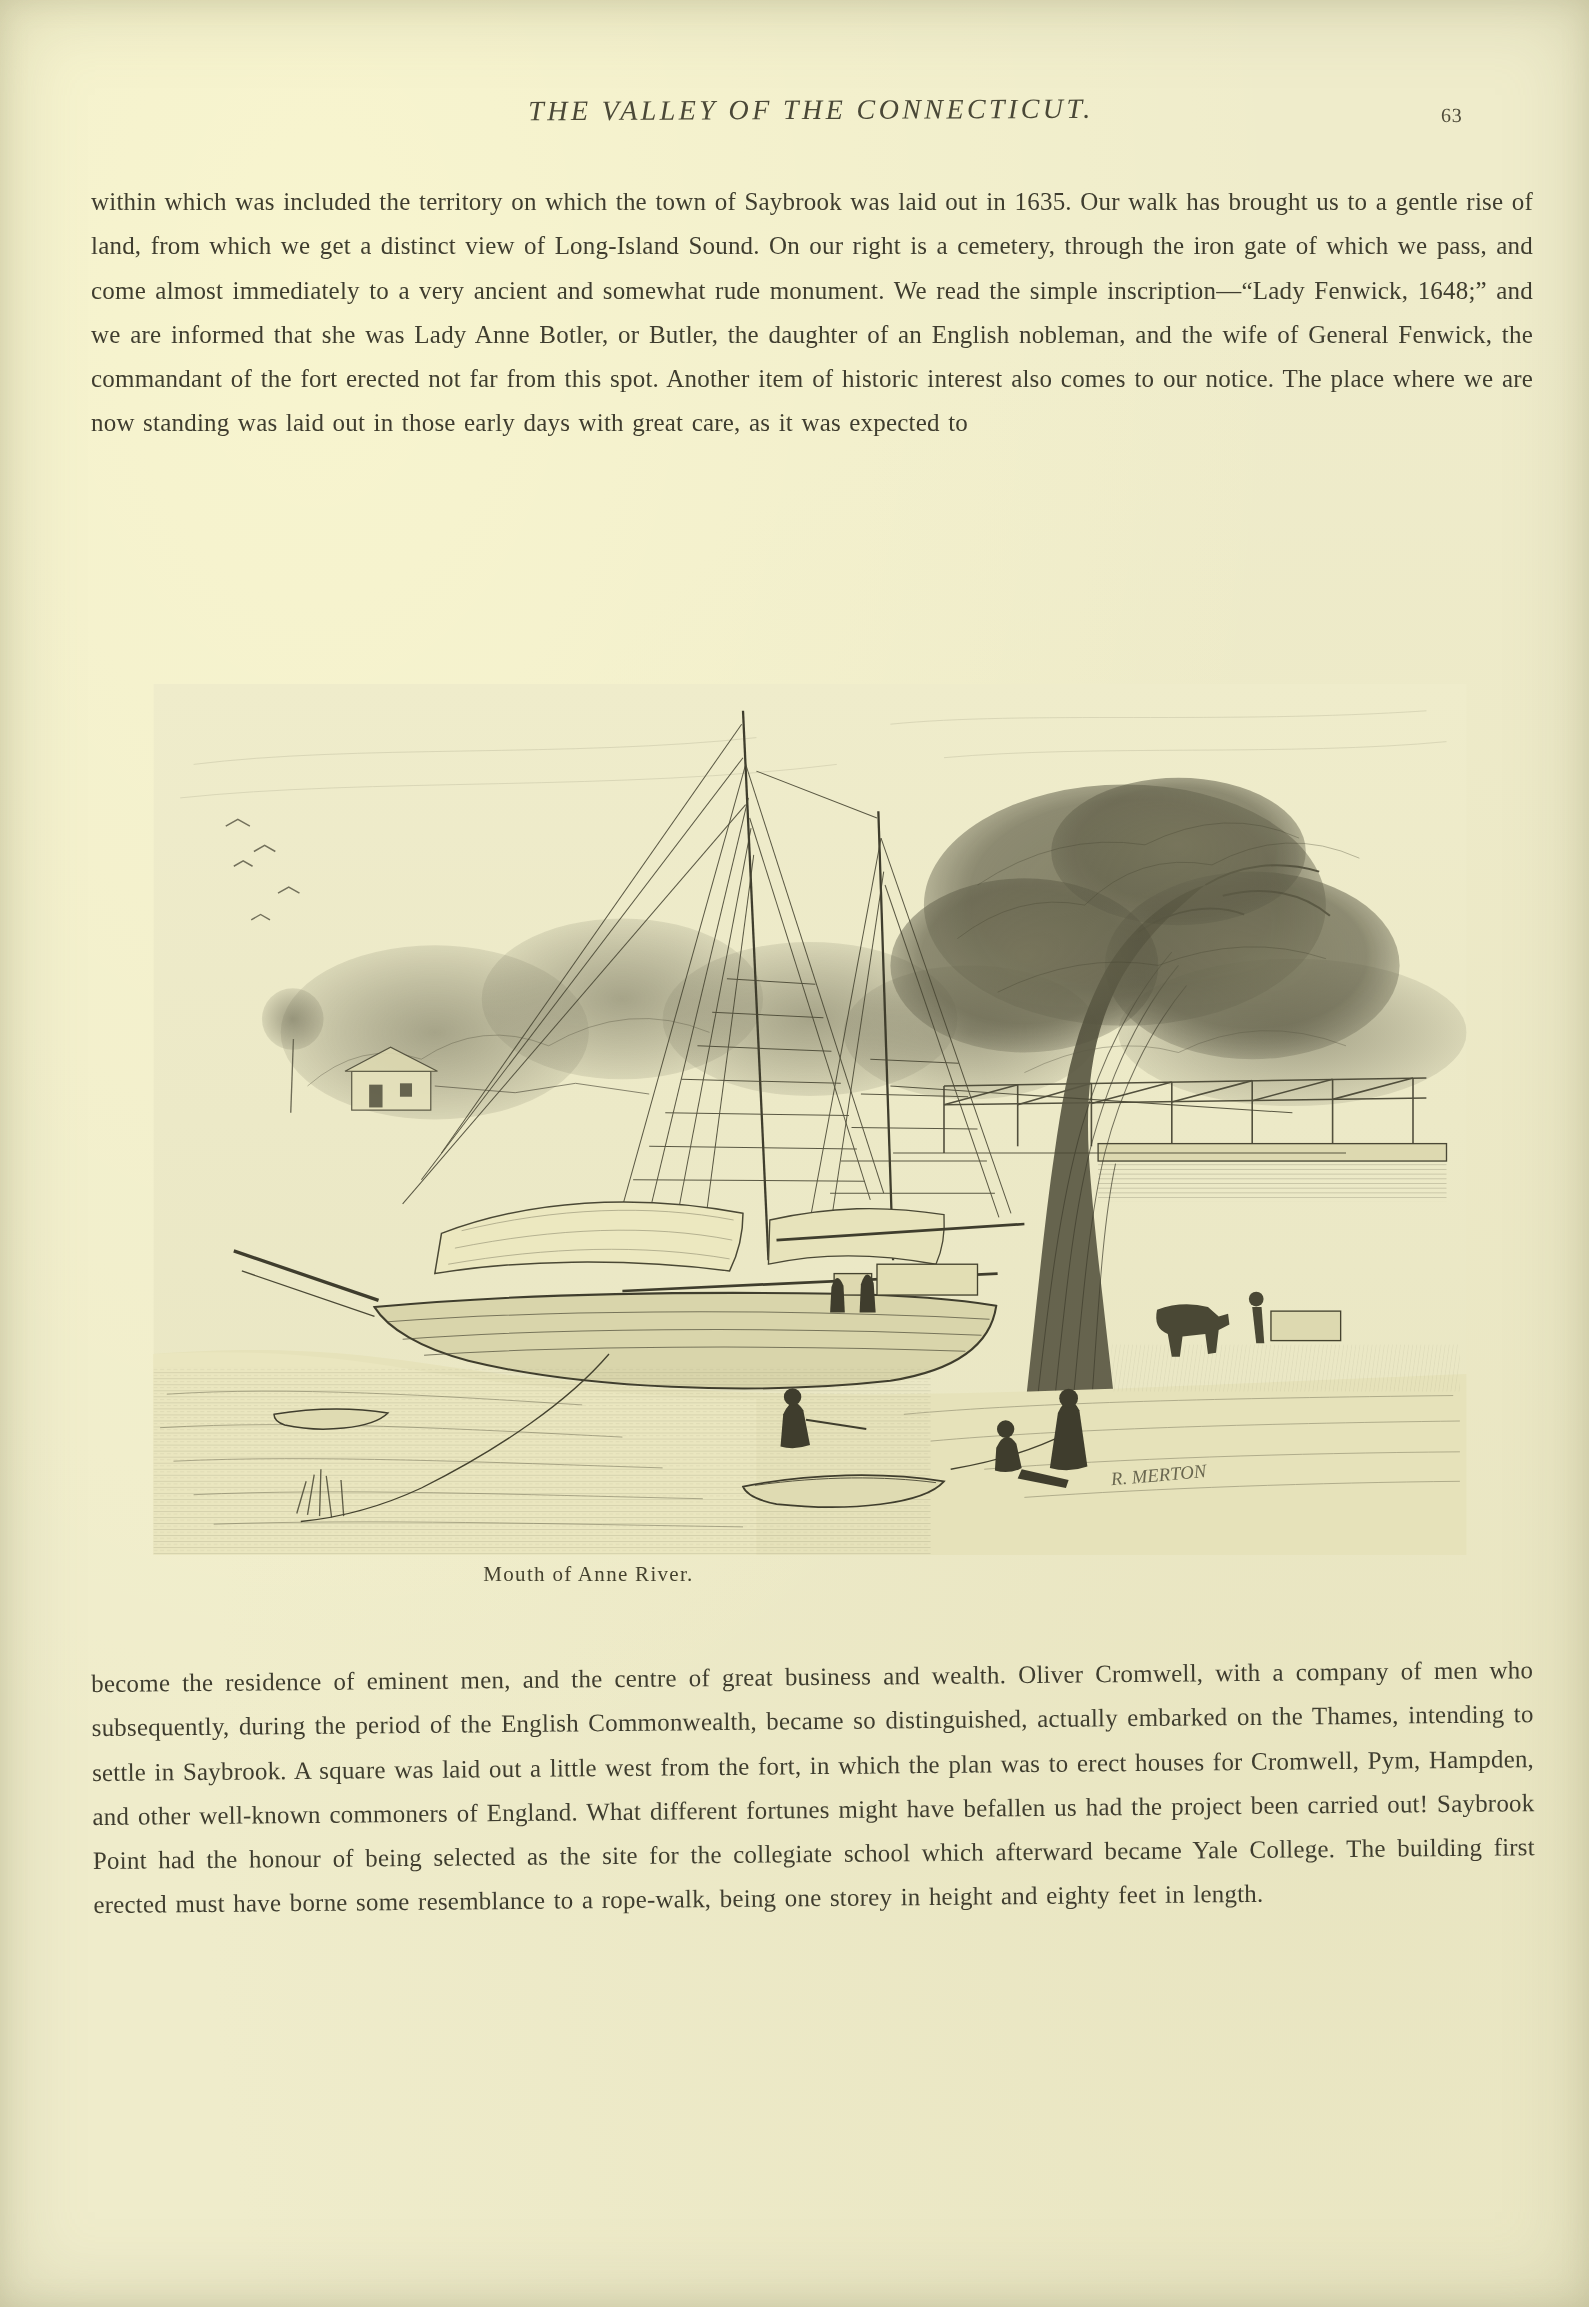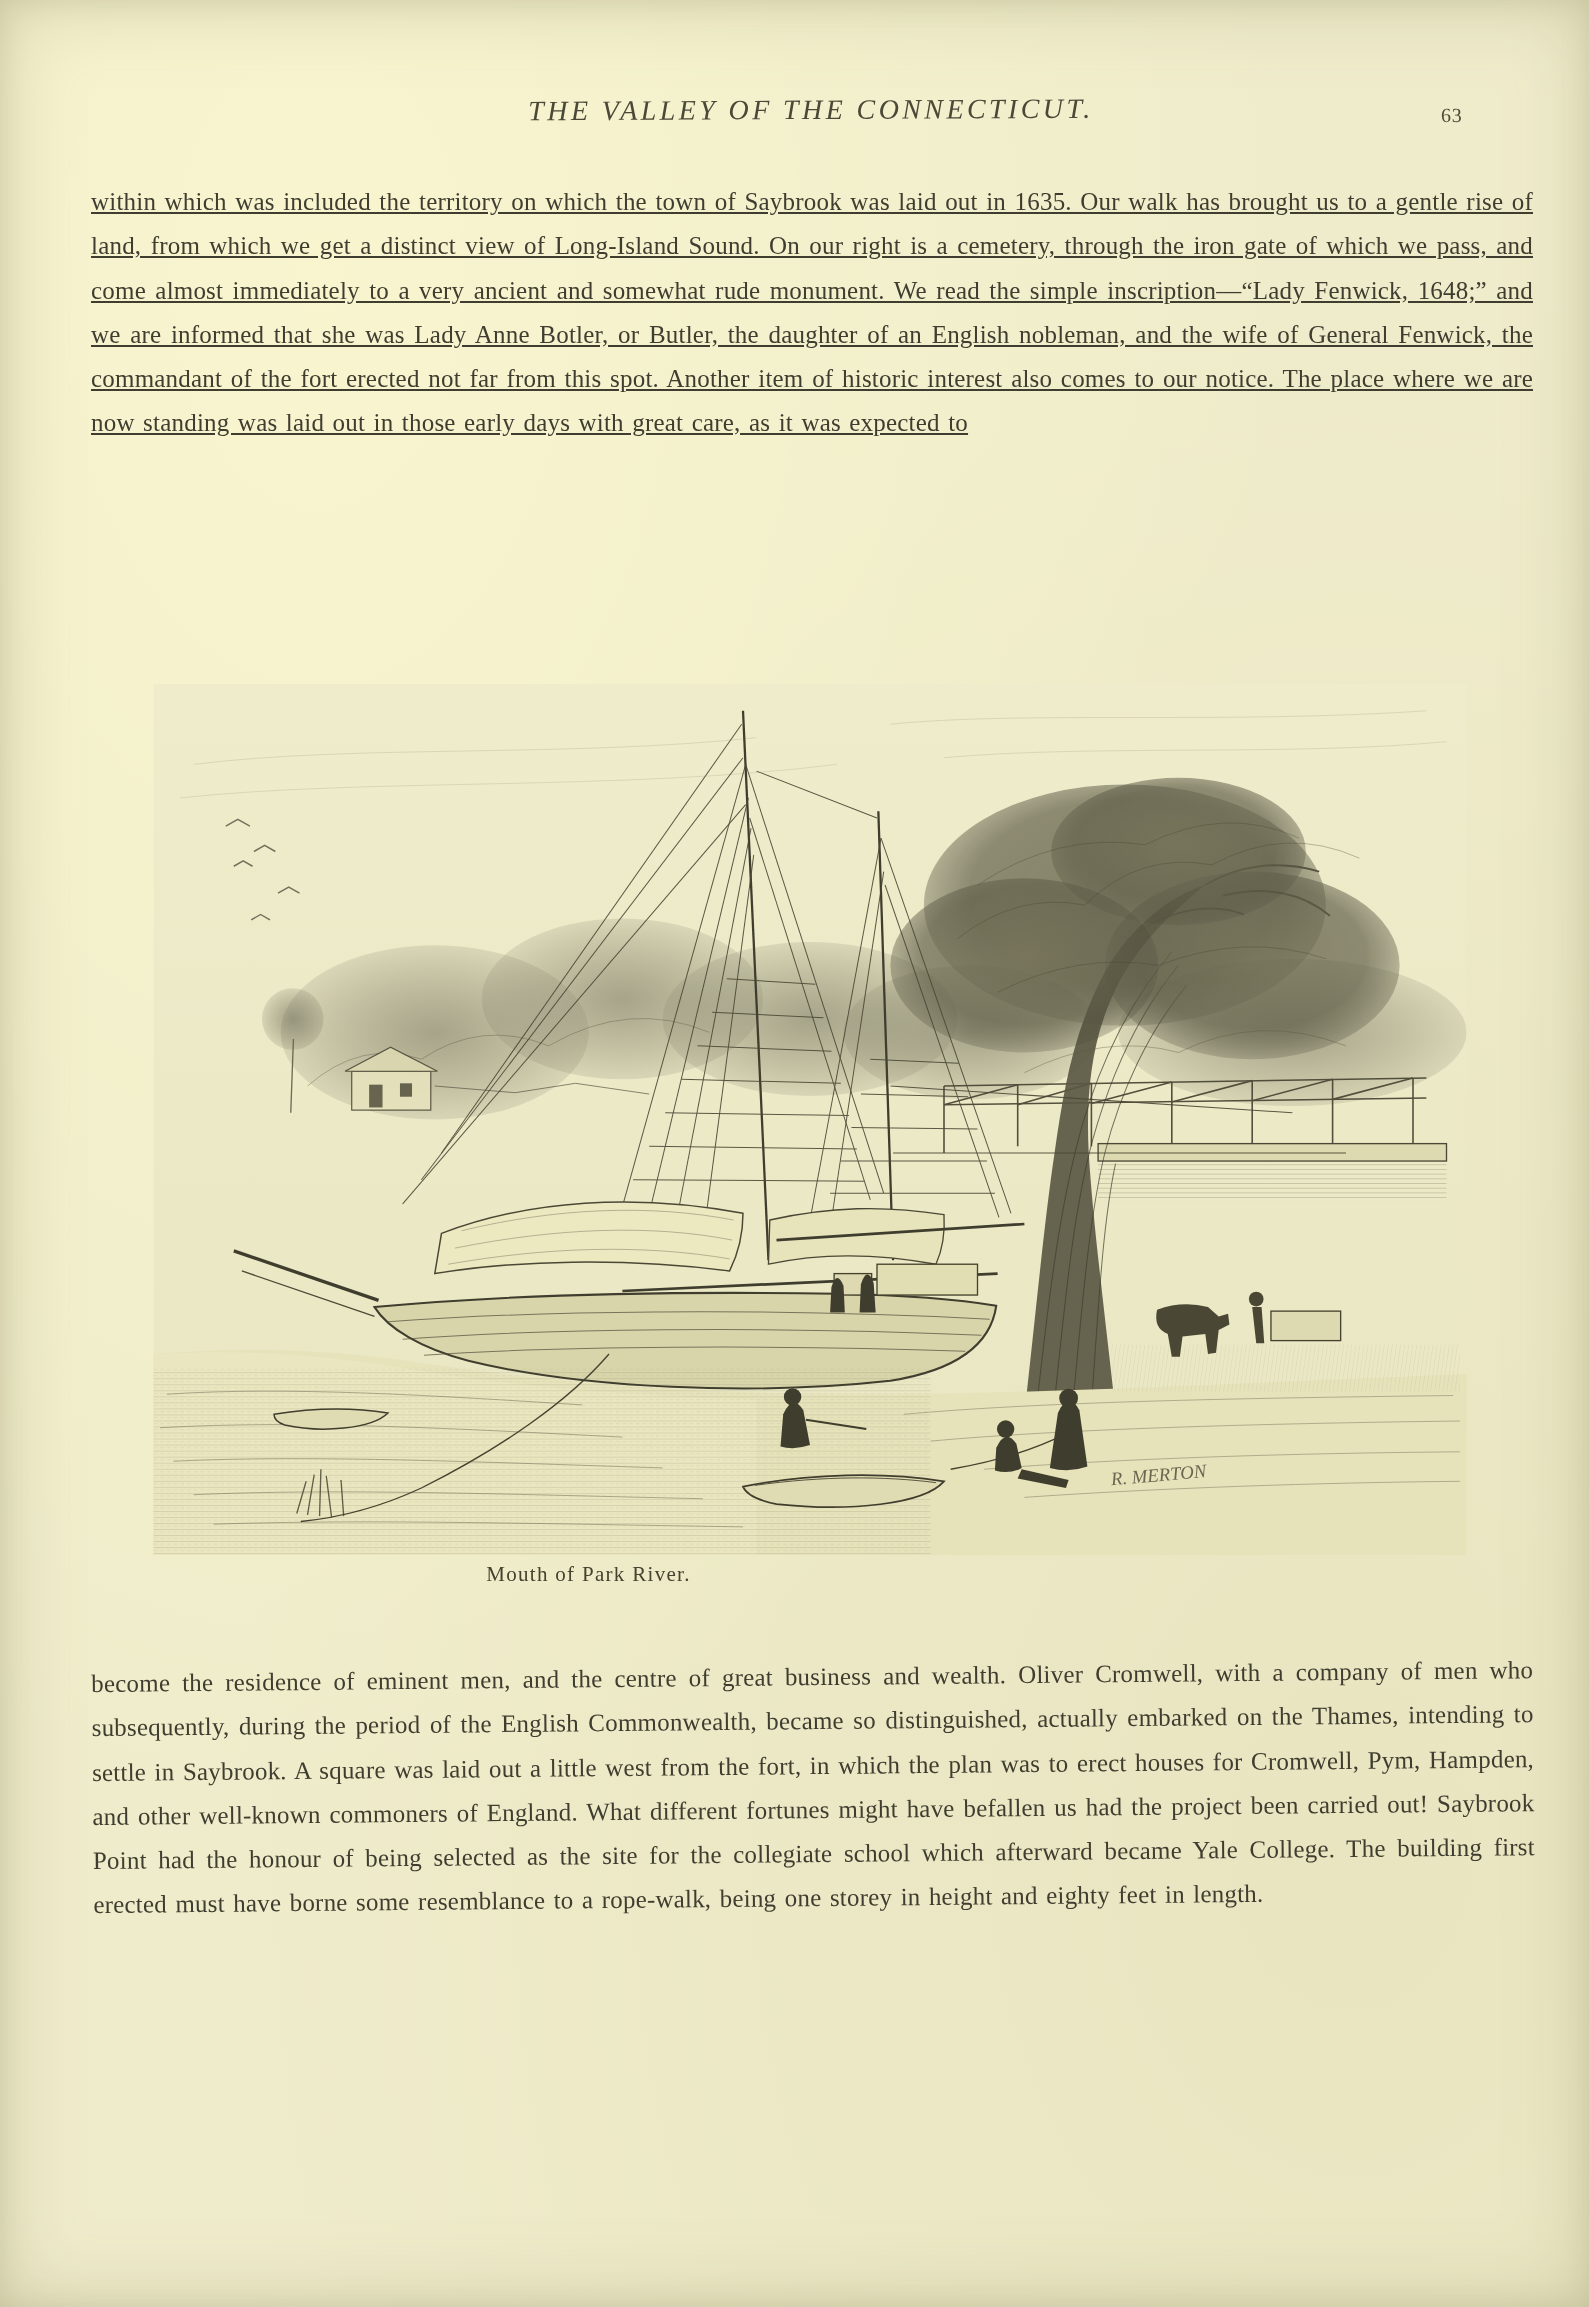--- a/index.html
+++ b/index.html
@@ -71,21 +71,21 @@
     position: absolute;
     left: 75px;
     width: 1442px;
     font-size: 25px;
     line-height: 1.77;
     text-align: justify;
     color: #3f3d2f;
     letter-spacing: 0.2px;
     word-spacing: 2px;
   }
-  .textblock.upper { top: 180px; text-decoration: underline; }
+  .textblock.upper { top: 180px; }
   .textblock.lower { top: 1662px; }
 
   .textblock p { margin: 0; }
 
   
   .textblock.lower {
     transform: rotate(-0.55deg);
     transform-origin: left top;
   }
   .running-head, .folio {
@@ -401,21 +401,21 @@
             <rect x="1668" y="936" width="104" height="44" fill="#ddd9b0" stroke="#45432f" stroke-width="2"></rect>
 
             <rect x="1430" y="986" width="520" height="70" fill="url(#hatch)" opacity="0.45"></rect>
 
             <g transform="translate(1430,1196) rotate(-5)" opacity="0.8">
               <text x="0" y="0" font-family="Liberation Serif, serif" font-size="28" fill="#4a4835" font-style="italic">R. MERTON</text>
             </g>
           </g>
         </svg>
       </div>
-      <div class="caption">Mouth of Park River.</div>
+      <div class="caption">Mouth of Anne River.</div>
     </div>
 
     <div class="textblock lower">
       <p>become the residence of eminent men, and the centre of great business and wealth. Oliver Cromwell, with a company of men who subsequently, during the period of the English Commonwealth, became so distinguished, actually embarked on the Thames, intending to settle in Saybrook. A square was laid out a little west from the fort, in which the plan was to erect houses for Cromwell, Pym, Hampden, and other well-known commoners of England. What different fortunes might have befallen us had the project been carried out! Saybrook Point had the honour of being selected as the site for the collegiate school which afterward became Yale College. The building first erected must have borne some resemblance to a rope-walk, being one storey in height and eighty feet in length.</p>
     </div>
 
   </div>
 </div>
 
 

